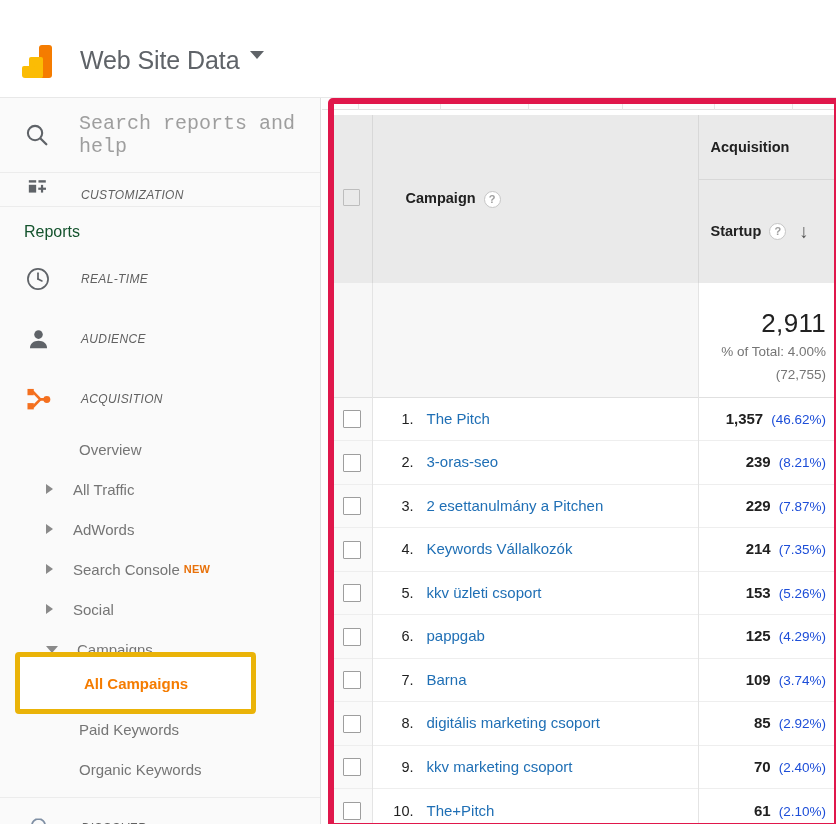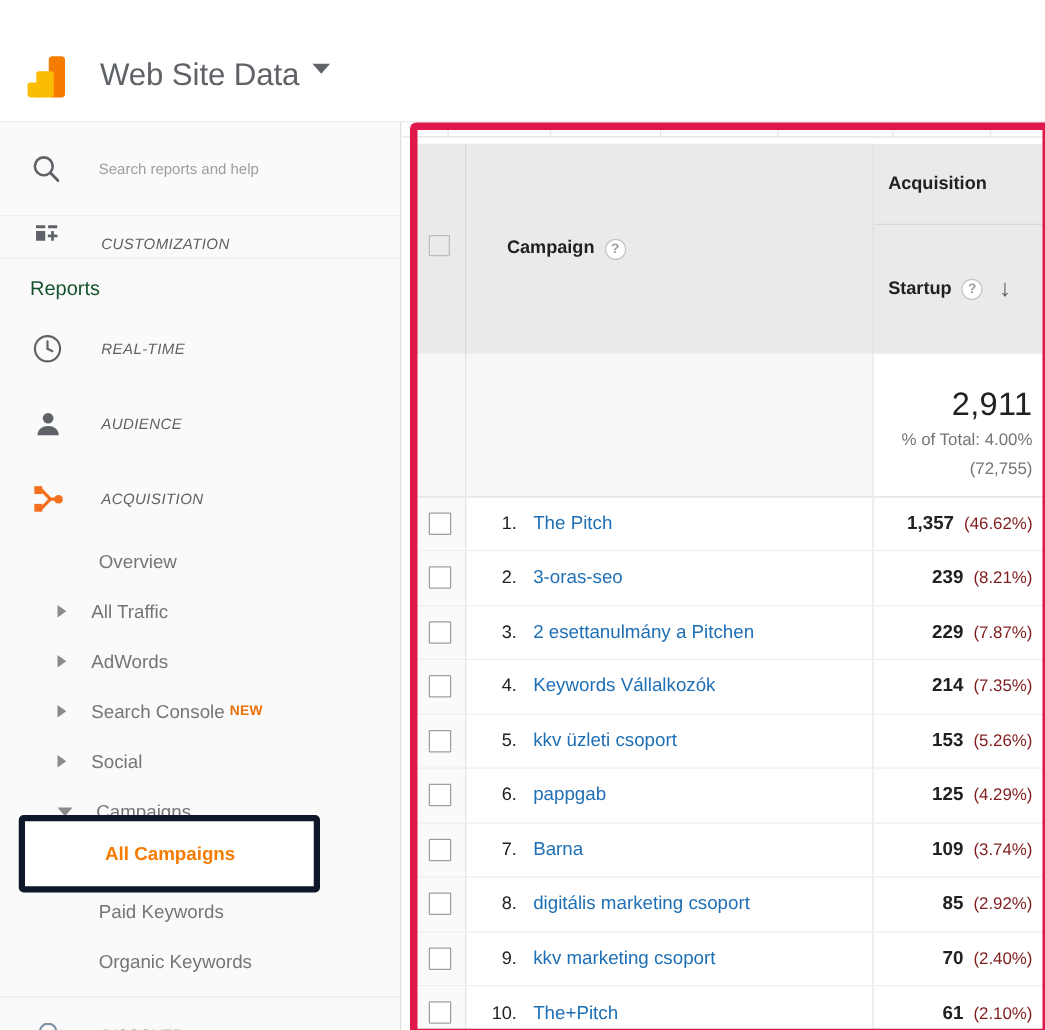--- a/index.html
+++ b/index.html
@@ -92,22 +92,23 @@
     border-bottom: 1px solid #ececec;
     background: #fafafa;
   }
   .search-icon {
     margin-left: 24px;
     width: 26px; height: 26px;
     flex: none;
   }
   .search-placeholder {
     margin-left: 29px;
-    font-size: 12px;
+    font-size: 20px;
     color: #9e9e9e;
+    font-family: Liberation Mono, monospace;
   }
 
   .nav-item {
     display: flex;
     align-items: center;
     height: 60px;
     padding-left: 24px;
     cursor: pointer;
   }
   .nav-item .nav-ico {
@@ -181,21 +182,21 @@
     height: 1px;
     background: #ececec;
     margin: 8px 0 0 0;
   }
 
   
   .hl-sidebar {
     position: absolute;
     left: 15px; top: 554px;
     width: 241px; height: 62px;
-    border: 5px solid #0f172a;
+    border: 5px solid #eab308;
     border-radius: 4px;
     background: #ffffff;
     z-index: 5;
     display: flex;
     align-items: center;
   }
   .hl-sidebar .hl-text {
     margin-left: 64px;
     font-size: 15px;
     font-weight: 700;
@@ -384,21 +385,21 @@
     text-decoration: none;
     cursor: pointer;
   }
   .sess-val {
     font-size: 15px;
     font-weight: 700;
     color: #212121;
   }
   .sess-pct {
     font-size: 13.5px;
-    color: #7f1d1d;
+    color: #1d4ed8;
     margin-left: 8px;
   }
 
   
   .hl-table {
     position: absolute;
     left: 328px; top: 74px;
     width: 512px; height: 731px;
     border: 6px solid #E0174B;
     border-radius: 5px;

